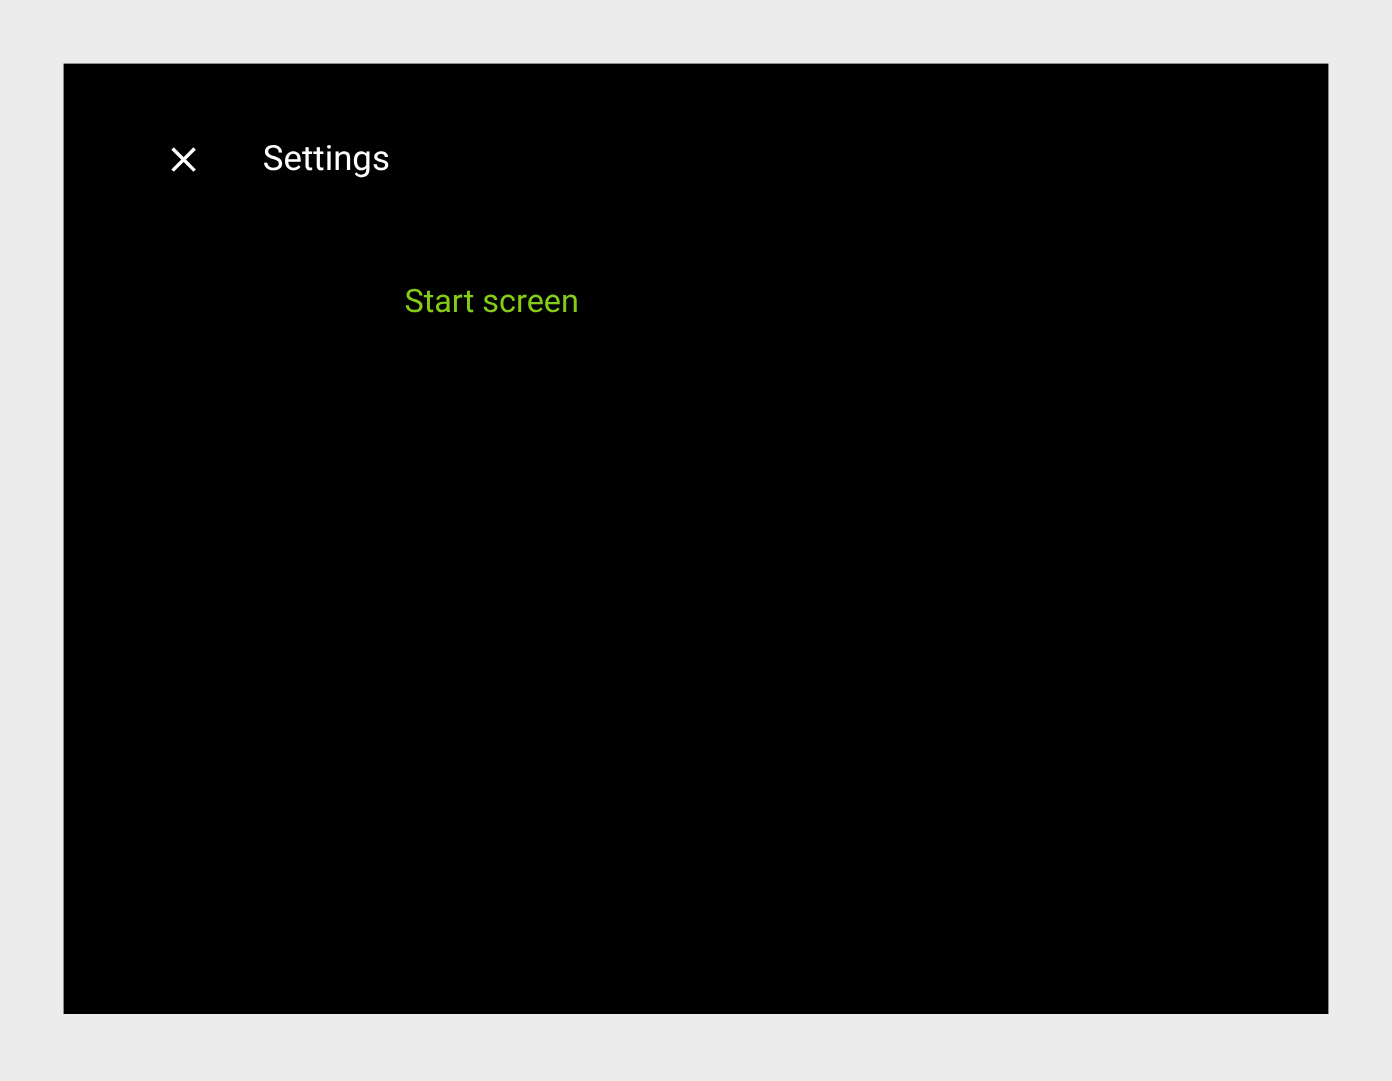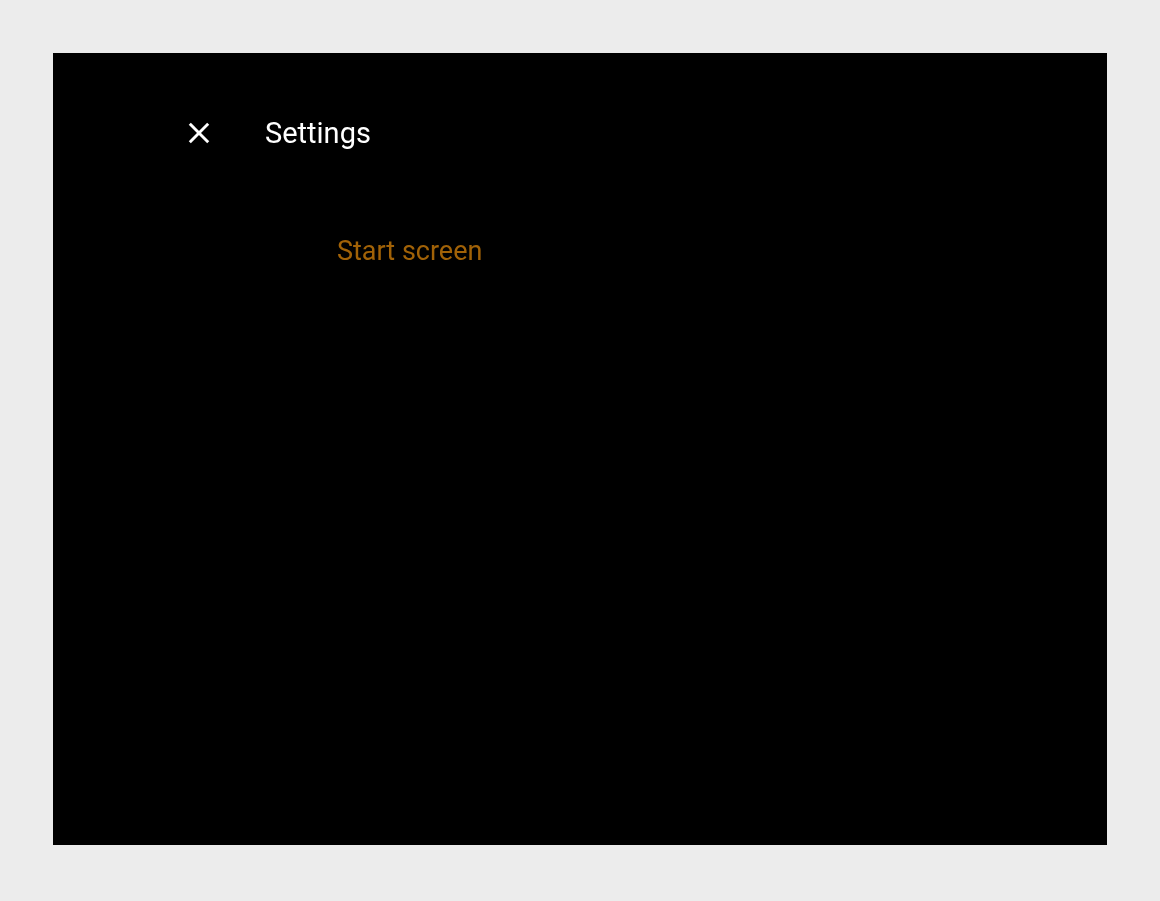--- a/index.html
+++ b/index.html
@@ -24,21 +24,20 @@
       width: 1054px;
       height: 792px;
       color: #ffffff;
     }
     
     .header {
       display: flex;
       align-items: center;
       padding: 60px 40px 40px 80px;
       height: 140px;
-      margin-left: 46px;
     }
     
     .close-button {
       background: none;
       border: none;
       color: #ffffff;
       cursor: pointer;
       display: flex;
       align-items: center;
       justify-content: center;
@@ -58,21 +57,21 @@
       font-weight: 400;
       margin-left: 46px;
     }
     
     .content {
       padding-left: 284px;
       padding-top: 26px;
     }
     
     .settings-item {
-      color: #a16207;
+      color: #84cc16;
       font-size: 27px;
       font-weight: 400;
       padding: 16px 0;
       cursor: pointer;
       margin-bottom: 54px;
     }
   </style>
 </head>
 <body>
 

